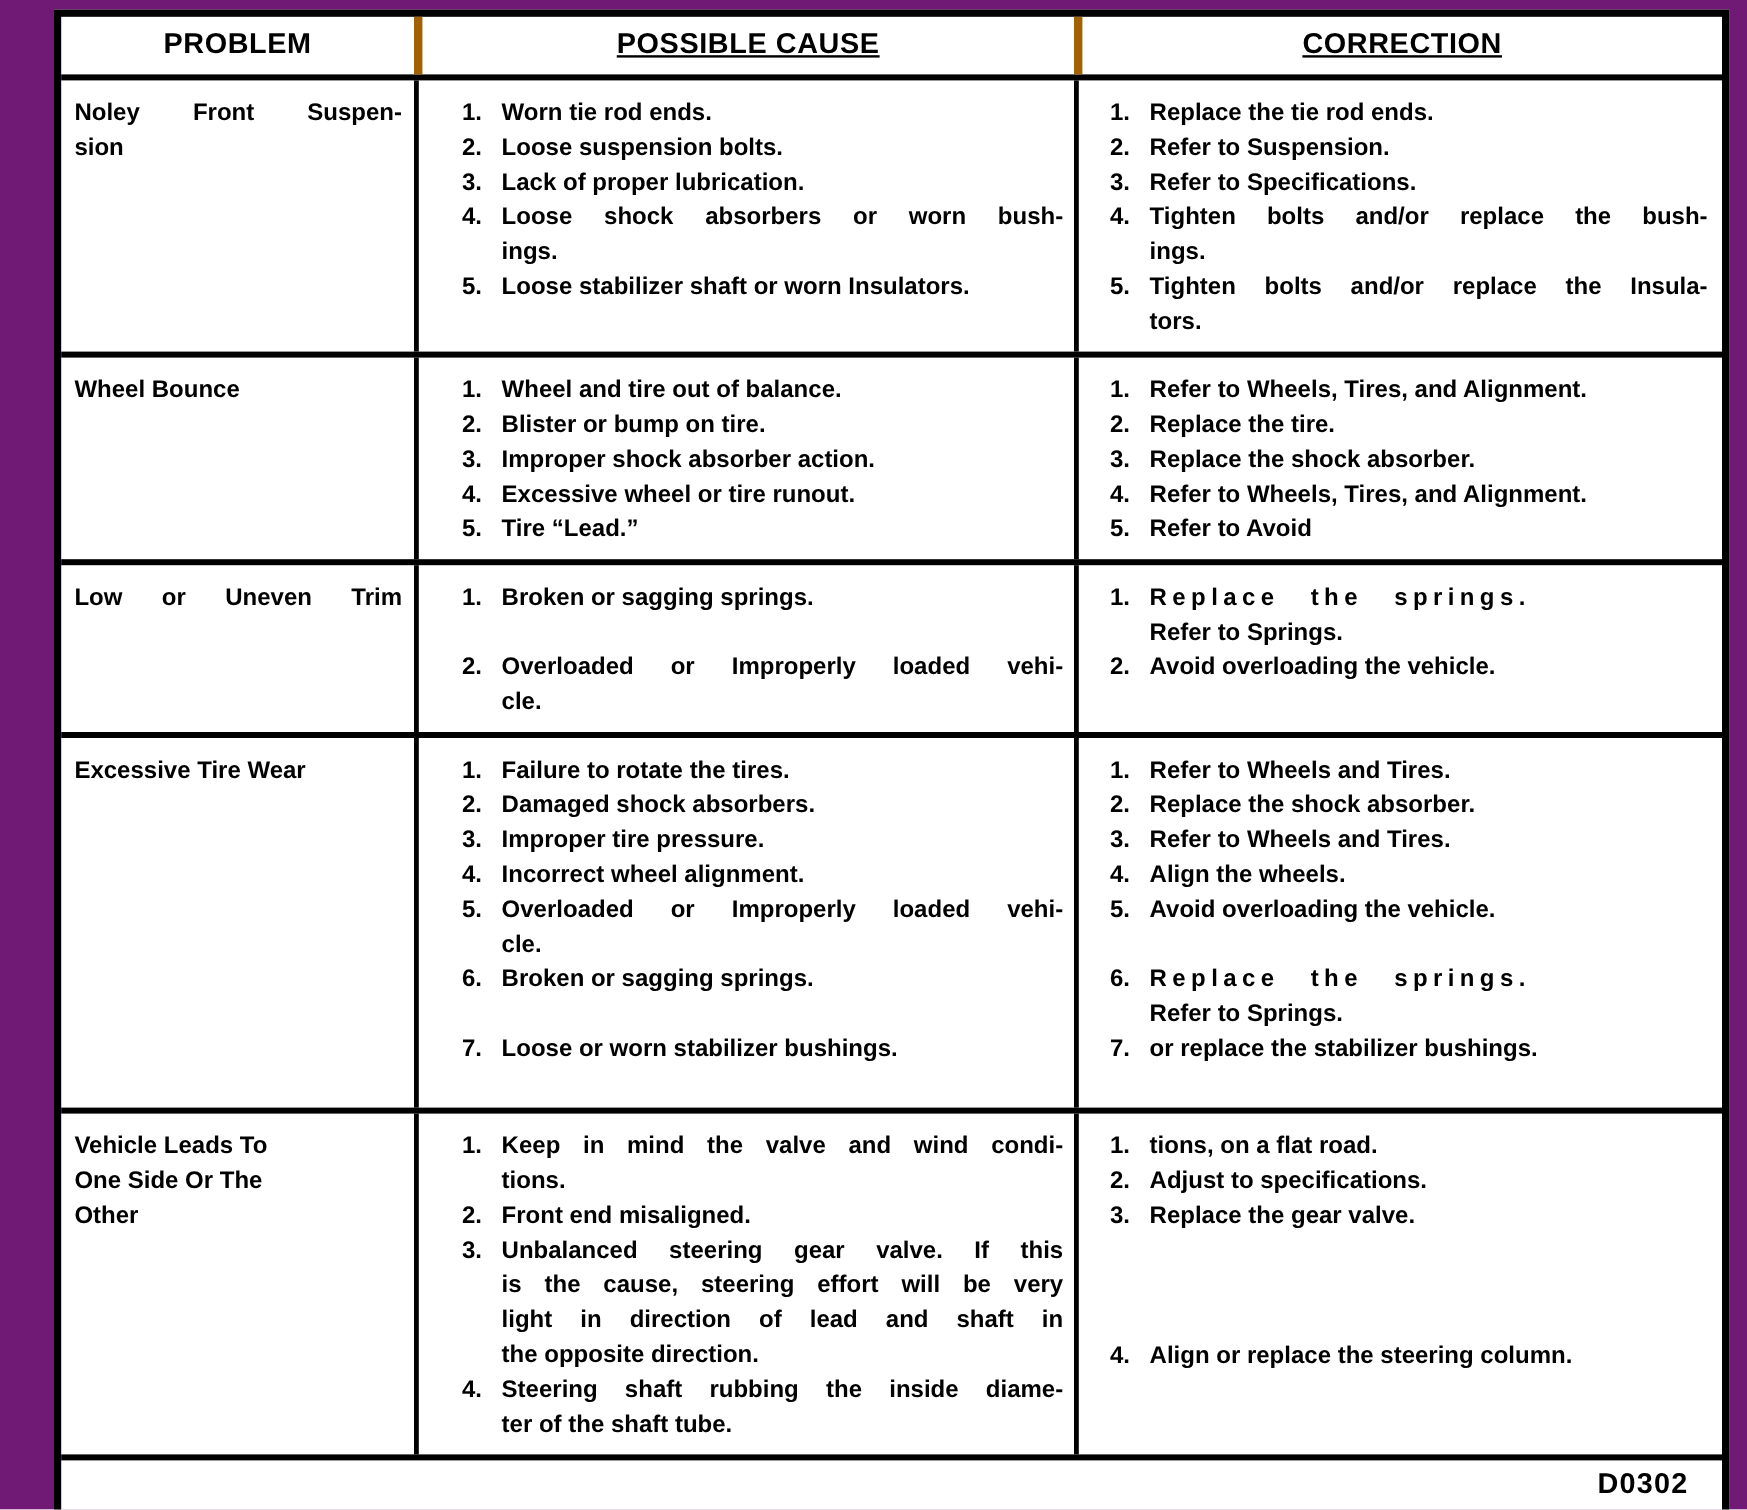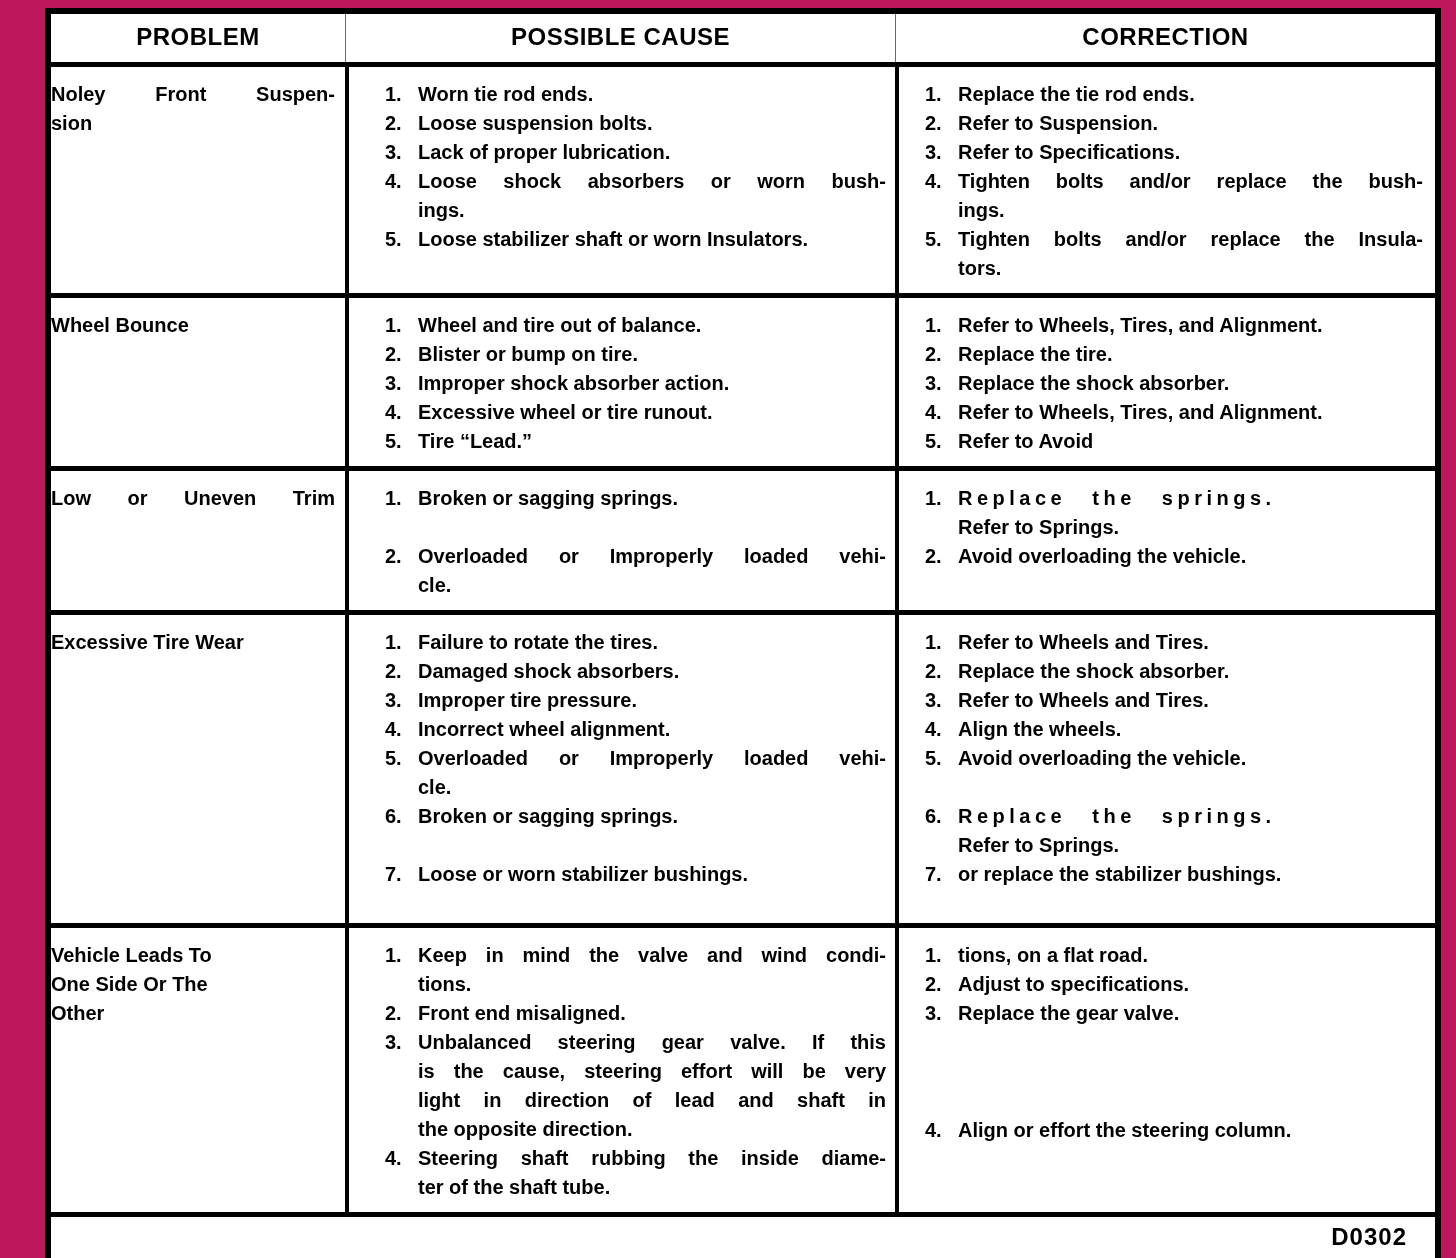--- a/index.html
+++ b/index.html
@@ -2,36 +2,36 @@
 <html><head>
 <meta charset="utf-8">
 <style>
   html,body{margin:0;padding:0;background:#ffffff;}
   body{
     width:1456px;height:1258px;
     font-family:"Liberation Sans",sans-serif;
     color:#000;
     position:relative;
   }
-  .sheet{position:absolute;inset:0;background:#be185d;}
+  .sheet{position:absolute;inset:0;background:#701a75;}
   .tbl{
     position:absolute;left:45px;top:8px;width:1384px;
     border:6px solid #000;background:#fff;
   }
   .hdr{display:grid;grid-template-columns:294px 550px 1fr;}
   .hdr-cell{
     text-align:center;font-weight:bold;font-size:24px;
     padding:9px 0 11px;letter-spacing:0.5px;
   }
-  .hdr-cell + .hdr-cell{border-left:1px solid #a16207;}
+  .hdr-cell + .hdr-cell{border-left:7px solid #a16207;text-decoration:underline;}
   .row{display:grid;grid-template-columns:294px 550px 1fr;border-top:5px solid #000;}
   .r0{min-height:220px}.r1{min-height:158px}.r2{min-height:132px}.r3{min-height:308px}.r4{min-height:275px}
   .cell{font-size:20px;line-height:29px;font-weight:bold;padding-top:13px;padding-bottom:10px;}
   .cell + .cell{border-left:4px solid #000;}
-  .cell.problem{padding-right:10px;}
+  .cell.problem{padding-left:11px;padding-right:10px;}
   .cell.causes{padding-left:36px;padding-right:9px;}
   .cell.corrections{padding-left:26px;padding-right:12px;}
   .ln.j{text-align:justify;text-align-last:justify;text-justify:inter-word;}
   .item{display:grid;grid-template-columns:33px 1fr;}
   .item .num{font-weight:bold;}
   .g1{margin-top:29px;}
   .g3{margin-top:88px;}
   .sb{font-weight:bold;}
   .sr{font-weight:bold;}
   .ssp{font-weight:bold;letter-spacing:4.5px;word-spacing:16px;}
@@ -375,21 +375,21 @@
             </div>
             <div class="item">
               <span class="num">3.</span>
               <div class="body">
                 <div class="ln"><span class="sb">Replace the gear valve.</span></div>
               </div>
             </div>
             <div class="item g3">
               <span class="num">4.</span>
               <div class="body">
-                <div class="ln"><span class="sb">Align or effort the steering column.</span></div>
+                <div class="ln"><span class="sb">Align or replace the steering column.</span></div>
               </div>
             </div>
           </div>
         </div>
       </div>
     <div class="footer">D0302</div>
   </div>
 </div>
 
 </body></html>

